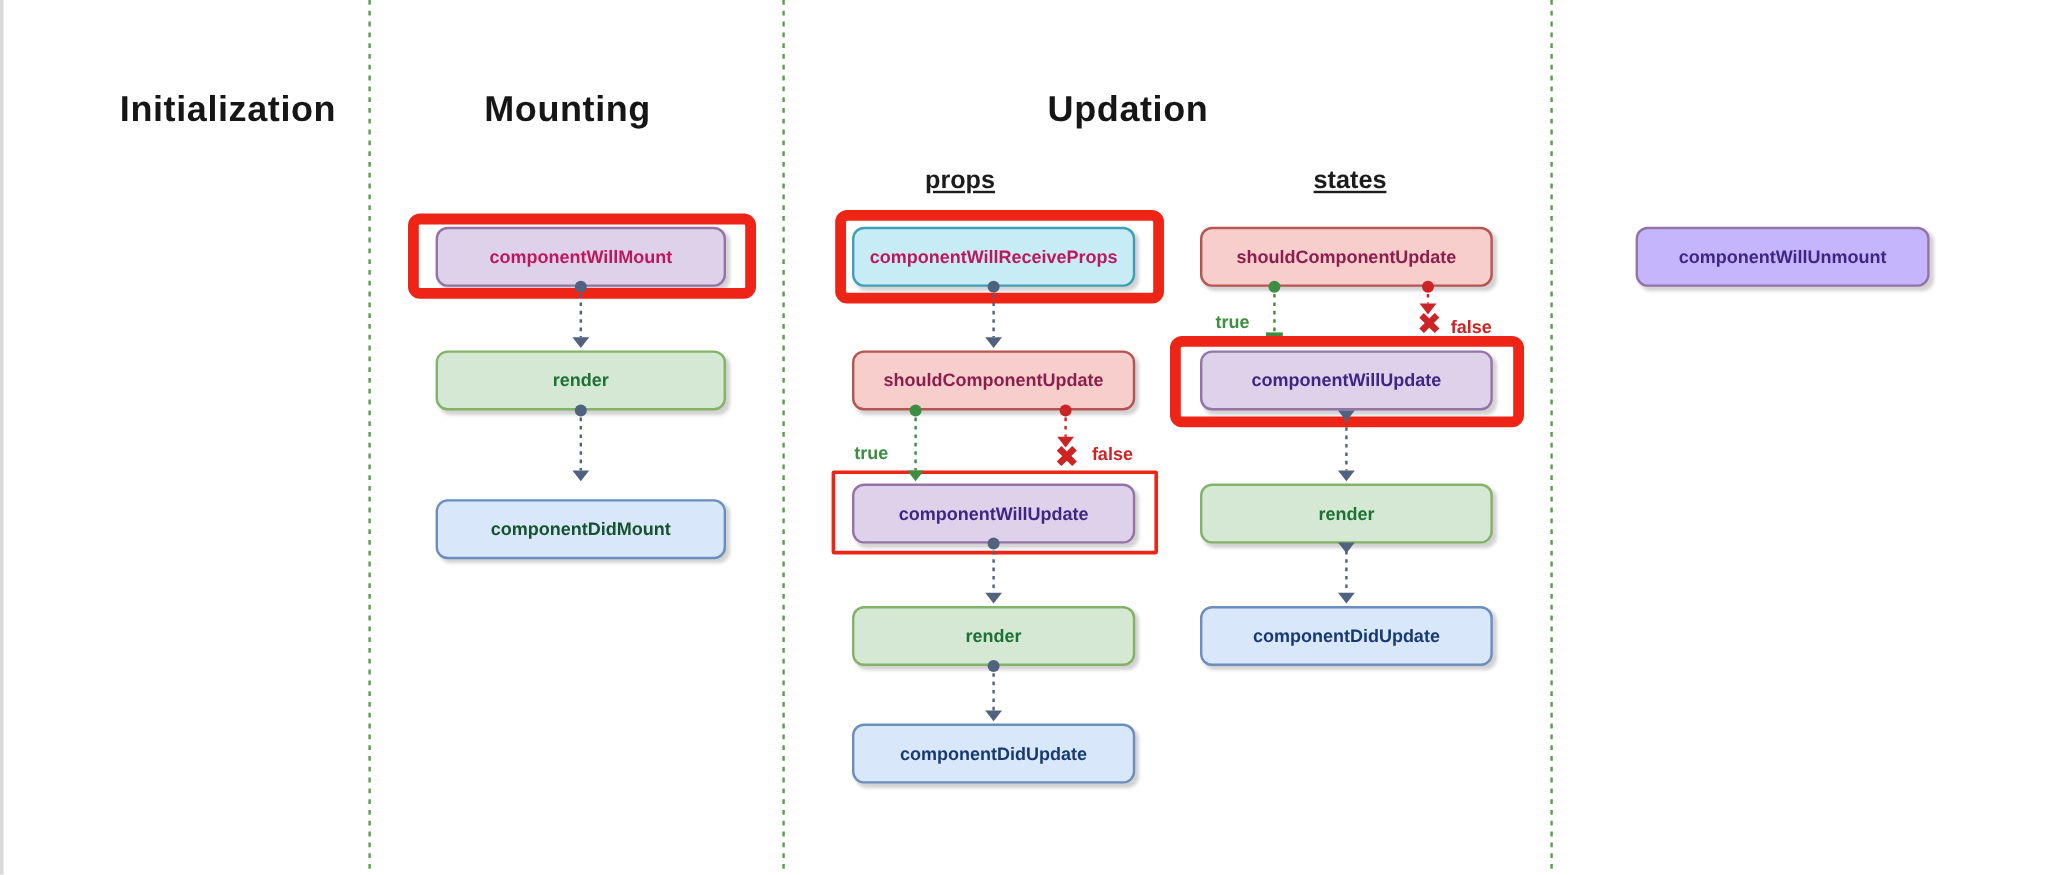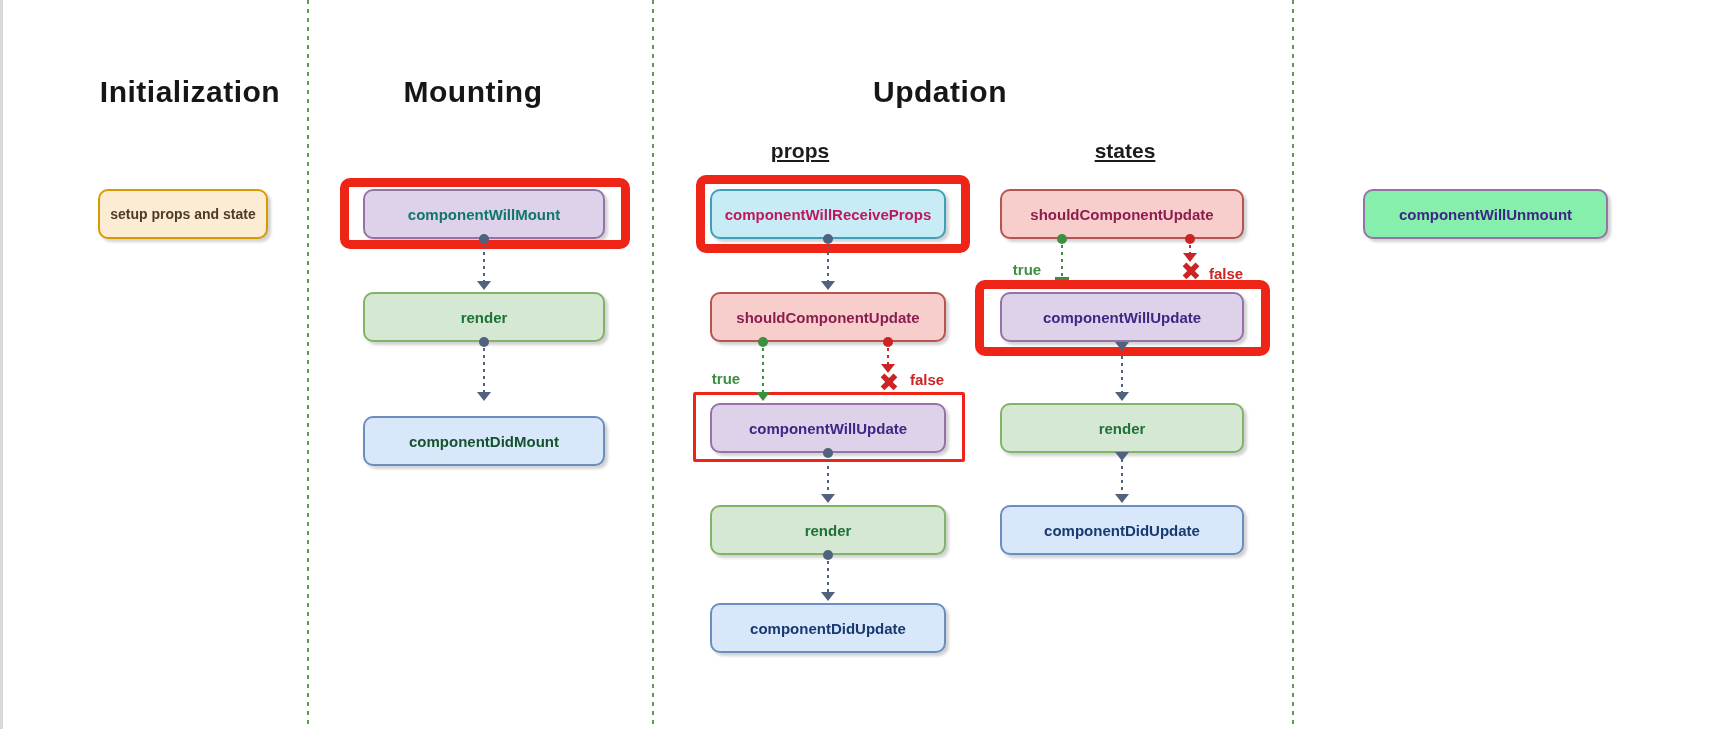--- a/index.html
+++ b/index.html
@@ -106,34 +106,33 @@
         <line x1="1122" x2="1122" y1="459" y2="494" stroke="#51627f" stroke-width="2" stroke-dasharray="3,4"></line>
         <path d="M1115,494 L1129,494 L1122,503 Z" fill="#51627f"></path>
       </g>
     </svg>
 <div class="page-edge" style="left: 0px; width: 3px; background: rgb(217, 217, 217);"></div>
     <div class="phase-heading" style="left: 190px; top: 92px;">Initialization</div>
     <div class="phase-heading" style="left: 473px; top: 92px;">Mounting</div>
     <div class="phase-heading" style="left: 940px; top: 92px; text-align: right;">Updation</div>
     <div class="sub-heading" style="left: 800px; top: 151px;">props</div>
     <div class="sub-heading" style="left: 1125px; top: 151px;">states</div>
-    <div class="node" style="left: 98px; top: 189px; width: 170px; height: 50px; background: rgb(253, 236, 212); border-color: rgb(215, 155, 0); color: rgb(77, 58, 40); font-size: 14px;">setup props and state</div>
-    <div class="node" style="left: 363px; top: 189px; width: 242px; height: 50px; background: rgb(222, 210, 234); border-color: rgb(150, 115, 166); color: #0f766e;">componentWillMount</div>
+    <div class="node" style="left: 363px; top: 189px; width: 242px; height: 50px; background: rgb(222, 210, 234); border-color: rgb(150, 115, 166); color: #be185d;">componentWillMount</div>
     <div class="node" style="left: 363px; top: 292px; width: 242px; height: 50px; background: rgb(213, 232, 212); border-color: rgb(130, 179, 102); color: rgb(29, 114, 53);">render</div>
     <div class="node" style="left: 363px; top: 416px; width: 242px; height: 50px; background: rgb(217, 231, 251); border-color: rgb(108, 142, 191); color: #14532d;">componentDidMount</div>
     <div class="node" style="left: 710px; top: 189px; width: 236px; height: 50px; background: rgb(200, 236, 246); border-color: rgb(63, 159, 184); color: #be185d;">componentWillReceiveProps</div>
     <div class="node" style="left: 710px; top: 292px; width: 236px; height: 50px; background: rgb(248, 206, 204); border-color: rgb(184, 84, 80); color: rgb(140, 30, 78);">shouldComponentUpdate</div>
     <div class="node" style="left: 710px; top: 403px; width: 236px; height: 50px; background: rgb(222, 210, 234); border-color: rgb(150, 115, 166); color: rgb(61, 39, 133);">componentWillUpdate</div>
     <div class="node" style="left: 710px; top: 505px; width: 236px; height: 50px; background: rgb(213, 232, 212); border-color: rgb(130, 179, 102); color: rgb(29, 114, 53);">render</div>
     <div class="node" style="left: 710px; top: 603px; width: 236px; height: 50px; background: rgb(217, 231, 251); border-color: rgb(108, 142, 191); color: rgb(23, 58, 112);">componentDidUpdate</div>
     <div class="node" style="left: 1000px; top: 189px; width: 244px; height: 50px; background: rgb(248, 206, 204); border-color: rgb(184, 84, 80); color: rgb(140, 30, 78);">shouldComponentUpdate</div>
     <div class="node" style="left: 1000px; top: 292px; width: 244px; height: 50px; background: rgb(222, 210, 234); border-color: rgb(150, 115, 166); color: rgb(61, 39, 133);">componentWillUpdate</div>
     <div class="node" style="left: 1000px; top: 403px; width: 244px; height: 50px; background: rgb(213, 232, 212); border-color: rgb(130, 179, 102); color: rgb(29, 114, 53);">render</div>
     <div class="node" style="left: 1000px; top: 505px; width: 244px; height: 50px; background: rgb(217, 231, 251); border-color: rgb(108, 142, 191); color: rgb(23, 58, 112);">componentDidUpdate</div>
-    <div class="node" style="left: 1363px; top: 189px; width: 245px; height: 50px; background: #86efac; border-color: rgb(150, 115, 166); color: rgb(61, 39, 133);">componentWillUnmount</div>
+    <div class="node" style="left: 1363px; top: 189px; width: 245px; height: 50px; background: #c4b5fd; border-color: rgb(150, 115, 166); color: rgb(61, 39, 133);">componentWillUnmount</div>
     <div class="hl" style="left: 340px; top: 178px; width: 290px; height: 71px; border-width: 9px; border-color: rgb(238, 37, 22); border-radius: 10px;"></div>
     <div class="hl" style="left: 696px; top: 175px; width: 274px; height: 78px; border-width: 9px; border-color: rgb(238, 37, 22); border-radius: 10px;"></div>
     <div class="hl" style="left: 975px; top: 280px; width: 295px; height: 76px; border-width: 9px; border-color: rgb(238, 37, 22); border-radius: 10px;"></div>
     <div class="hl" style="left: 693px; top: 392px; width: 272px; height: 70px; border-width: 3px; border-color: rgb(238, 37, 22); border-radius: 2px;"></div>
     <div class="branch-label" style="left: 726px; top: 378px; color: rgb(62, 142, 65);">true</div>
     <div class="branch-label" style="left: 927px; top: 379px; color: rgb(204, 36, 36);">false</div>
     <div class="branch-label" style="left: 1027px; top: 269px; color: rgb(62, 142, 65);">true</div>
     <div class="branch-label" style="left: 1226px; top: 273px; color: rgb(204, 36, 36);">false</div>
     <div class="x-mark" style="left: 889px; top: 382px; color: rgb(204, 36, 36);">✖</div>
     <div class="x-mark" style="left: 1191px; top: 271px; color: rgb(204, 36, 36);">✖</div>

